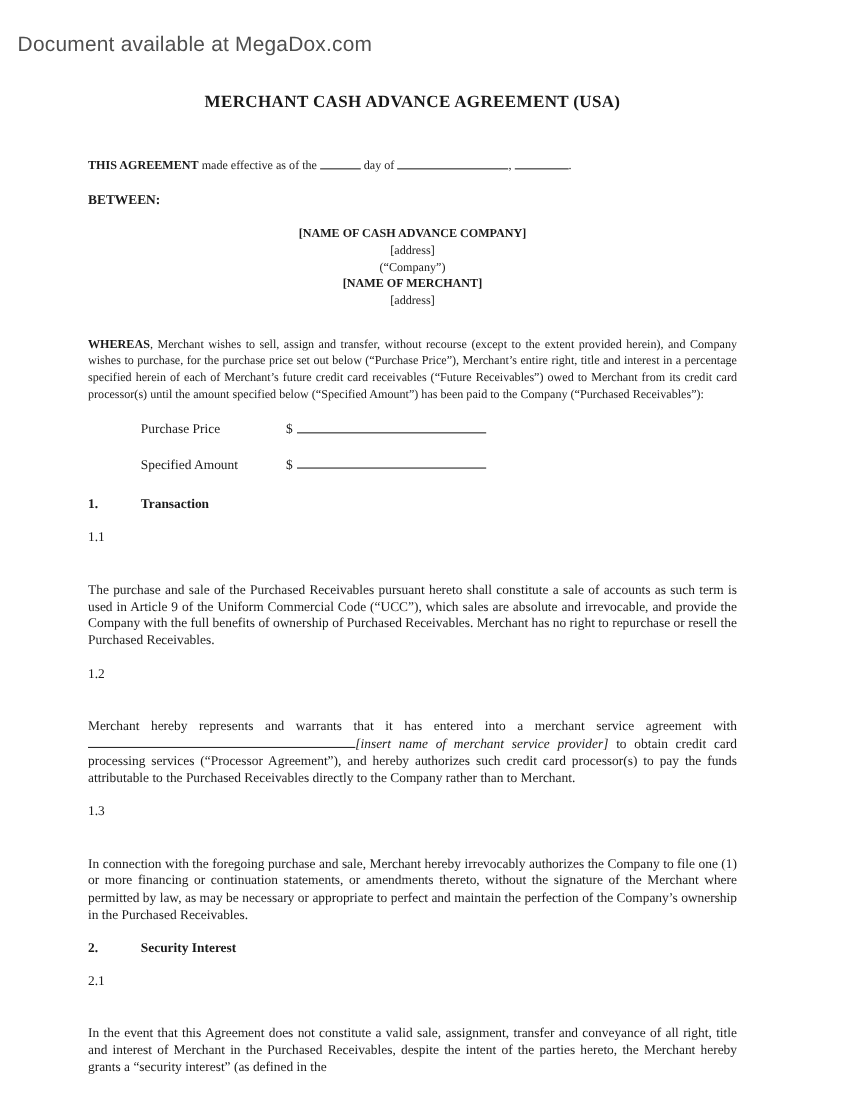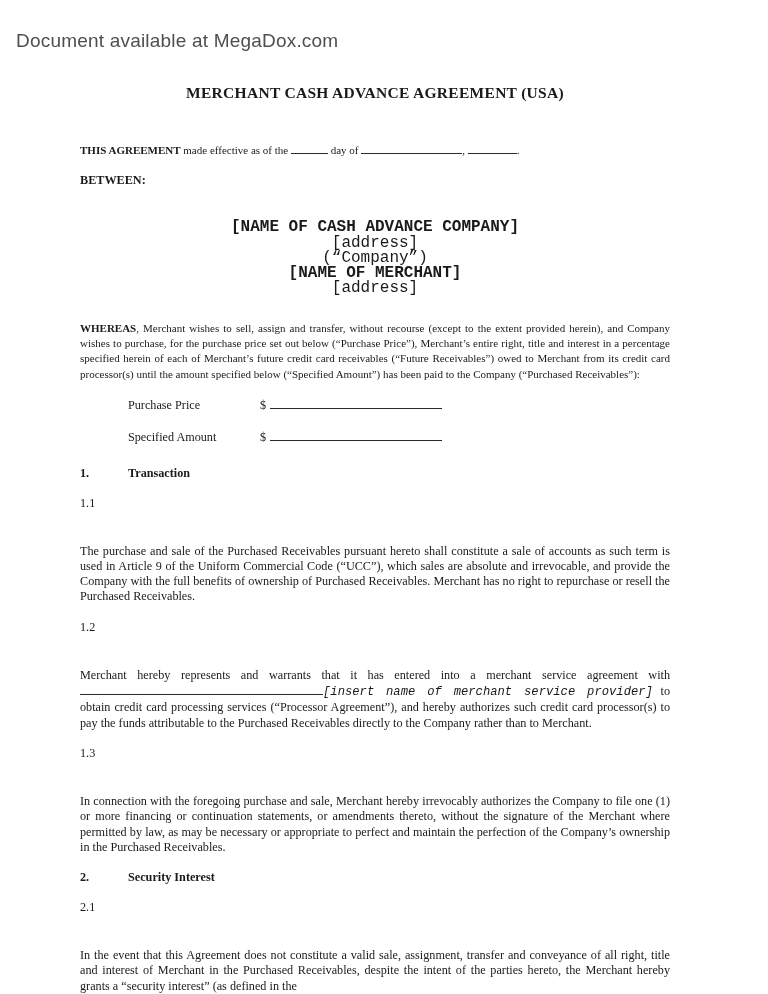--- a/index.html
+++ b/index.html
@@ -40,33 +40,32 @@
     letter-spacing: 0.3px;
     margin: 0 0 40px 0;
   }
   p.para {
     margin: 0 0 15px 0;
     font-size: 11px;
     line-height: 15.3px;
     text-align: justify;
     text-justify: inter-word;
   }
-  .i { font-style: italic; font-family: Liberation Mono, monospace; }
+  .i { font-style: italic; }
   .lead { font-weight: bold; }
   .between {
-    margin: 0 0 32px 0;
+    margin: 0 0 16px 0;
     font-size: 12.2px;
     font-weight: bold;
   }
   .parties {
     text-align: center;
-    font-size: 16px;
+    font-size: 11px;
     line-height: 15.3px;
     margin: 0 0 24px 0;
-    font-family: Liberation Mono, monospace;
   }
   .parties .nm { font-weight: bold; }
   .parties .and {
     font-weight: bold;
     display: block;
     margin: 14px 0 14px 0;
   }
   .whereas {
     margin: 20px 0 18px 0;
   }

